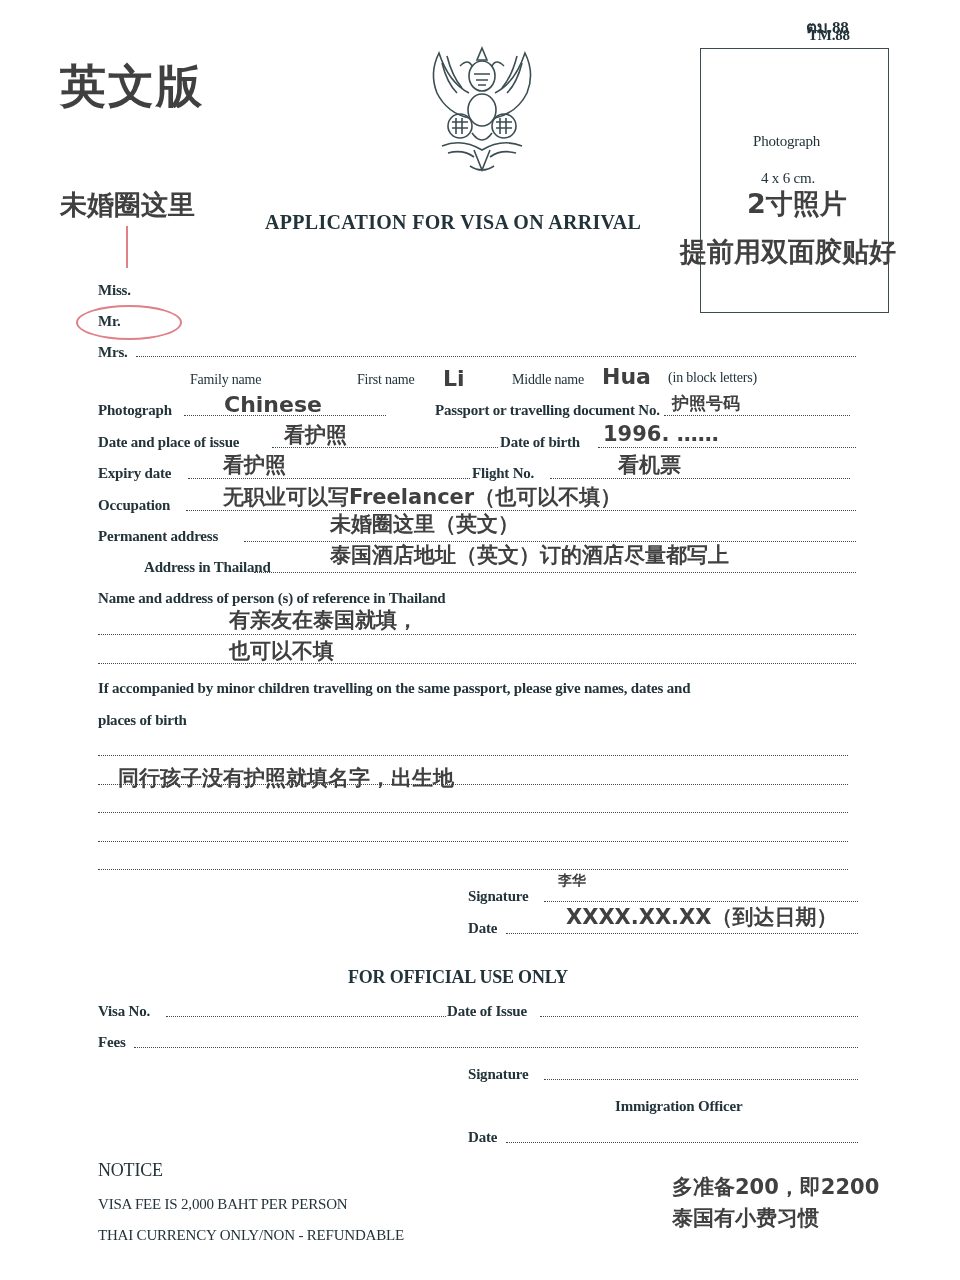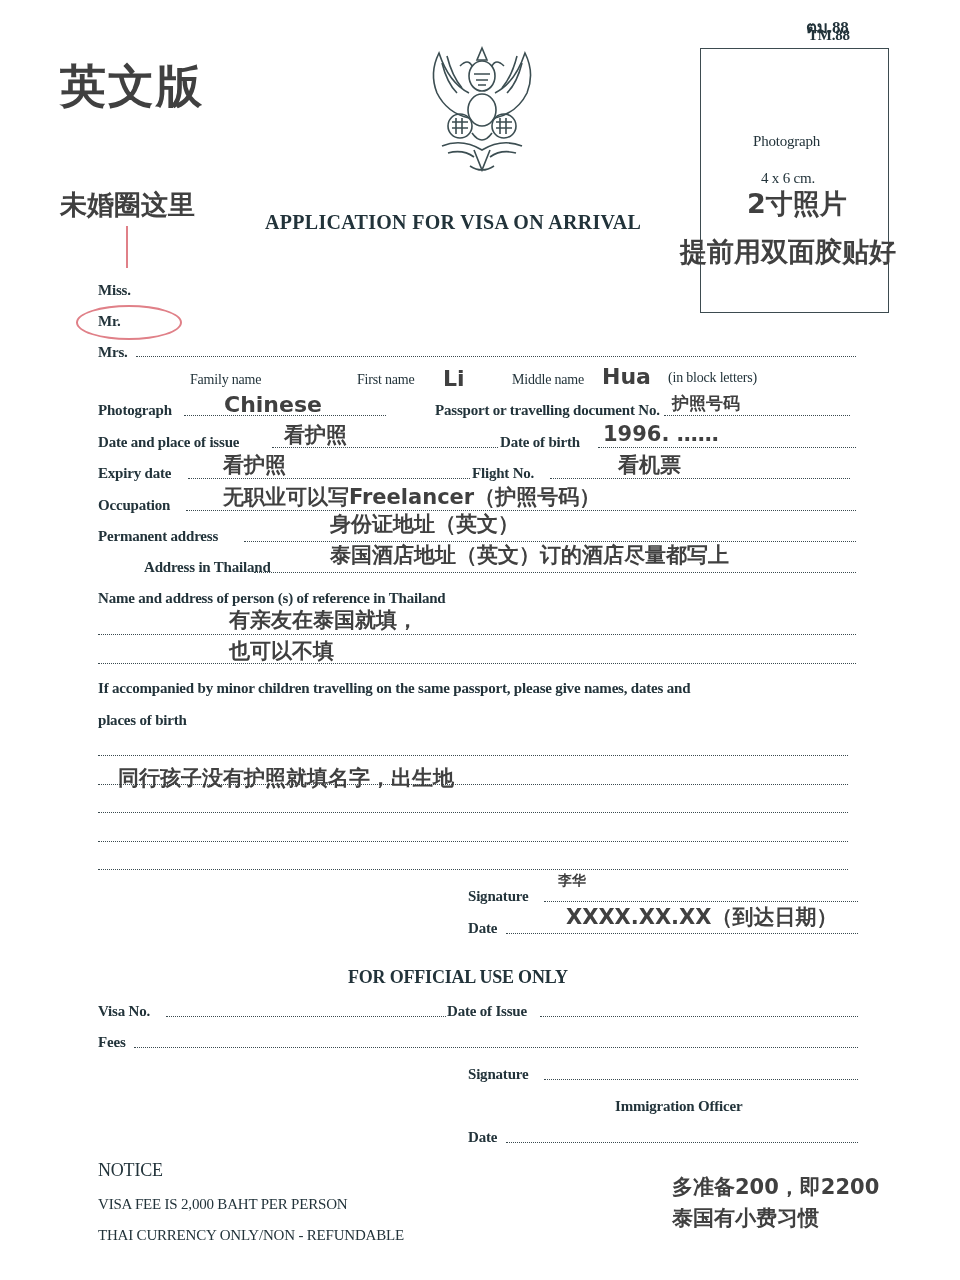--- a/index.html
+++ b/index.html
@@ -84,25 +84,25 @@
 
 <div class="abs form" style="left:98px;top:465px;">Expiry date</div>
 <div class="dots" style="left:188px;top:478px;width:282px;"></div>
 <div class="abs note" style="left:223px;top:451px;font-size:21px;">看护照</div>
 <div class="abs form" style="left:472px;top:465px;">Flight No.</div>
 <div class="dots" style="left:550px;top:478px;width:300px;"></div>
 <div class="abs note" style="left:618px;top:451px;font-size:21px;">看机票</div>
 
 <div class="abs form" style="left:98px;top:497px;">Occupation</div>
 <div class="dots" style="left:186px;top:510px;width:670px;"></div>
-<div class="abs note" style="left:223px;top:483px;font-size:21px;">无职业可以写Freelancer（护照号码）</div>
+<div class="abs note" style="left:223px;top:483px;font-size:21px;">无职业可以写Freelancer（也可以不填）</div>
 
 <div class="abs form" style="left:98px;top:528px;">Permanent address</div>
 <div class="dots" style="left:244px;top:541px;width:612px;"></div>
-<div class="abs note" style="left:330px;top:510px;font-size:21px;">身份证地址（英文）</div>
+<div class="abs note" style="left:330px;top:510px;font-size:21px;">未婚圈这里（英文）</div>
 
 <div class="abs form" style="left:98px;top:559px;margin-left:46px;">Address in Thailand</div>
 <div class="dots" style="left:254px;top:572px;width:602px;"></div>
 <div class="abs note" style="left:330px;top:541px;font-size:21px;">泰国酒店地址（英文）订的酒店尽量都写上</div>
 
 <div class="abs form" style="left:98px;top:590px;">Name and address of person (s) of reference in Thailand</div>
 <div class="abs note" style="left:229px;top:606px;font-size:21px;">有亲友在泰国就填，</div>
 <div class="dots" style="left:98px;top:634px;width:758px;"></div>
 <div class="abs note" style="left:229px;top:637px;font-size:21px;">也可以不填</div>
 <div class="dots" style="left:98px;top:663px;width:758px;"></div>

